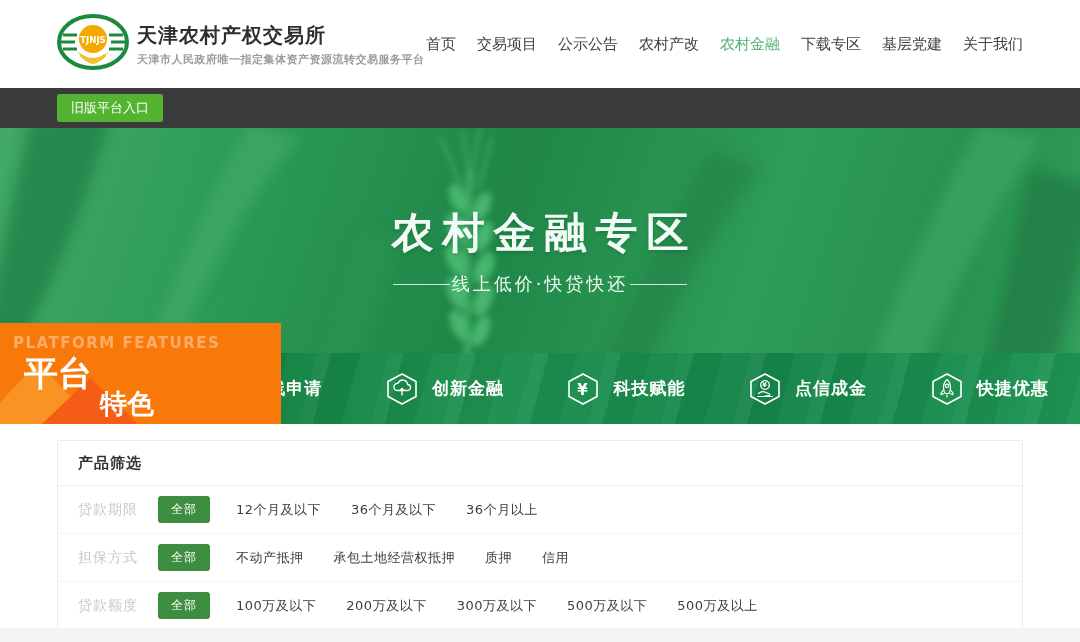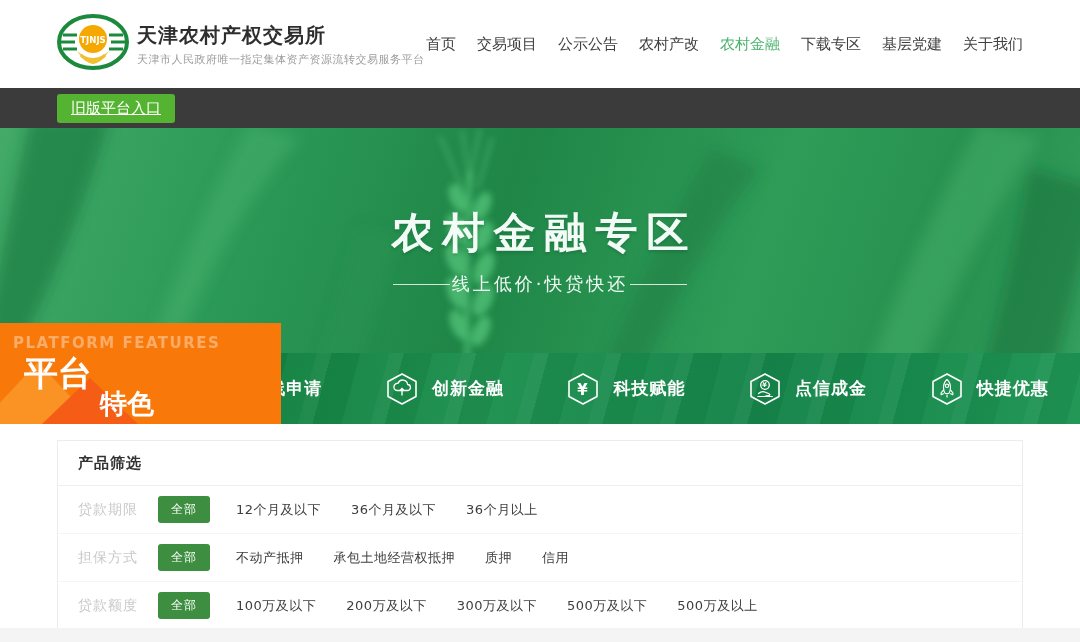--- a/index.html
+++ b/index.html
@@ -11,32 +11,31 @@
     overflow:hidden;
   }
   .container { width:966px; margin:0 auto; }
 
   
   .header { height:88px; background:#fff; }
   .header-inner { display:flex; align-items:center; height:100%; }
   .logo { width:72px; height:62px; flex:0 0 auto; }
   .brand { margin-left:8px; }
   .brand-title { font-size:20px; font-weight:bold; color:#2e2e2e; letter-spacing:1px; }
-  .brand-sub { margin-top:3px; font-size:11px; color:#9c9c9c; letter-spacing:0.5px; }
+  .brand-sub { margin-top:3px; font-size:11px; color:#9c9c9c; letter-spacing:0.5px;font-weight:bold; }
   .nav { margin-left:auto; display:flex; gap:21px; font-size:15px; color:#3f3f3f; }
   .nav-item { cursor:pointer; white-space:nowrap; }
   .nav-item.active { color:#4db36e; }
 
   
   .topbar { height:40px; background:#3b3b3b; display:flex; align-items:center; }
   .old-btn {
-    display:inline-block; background:#54b331; color:#fff; font-size:15px;
+    display:inline-block; background:#54b331; color:#fff; font-size:13px;
     padding:5px 14px; border-radius:3px; cursor:pointer; border:none;
     font-family:inherit;
-    text-decoration:underline;
   }
 
   
   .banner { position:relative; height:296px; overflow:hidden;
     background:linear-gradient(108deg,#43aa68 0%,#2c9a58 22%,#1f8647 45%,#2f9c58 68%,#27914f 85%,#36a160 100%);
   }
   .banner svg.bg { position:absolute; inset:0; }
   .banner-title {
     position:absolute; top:77px; left:0; width:100%; text-align:center;
     font-size:42px; font-weight:bold; color:#f3fbf6;

